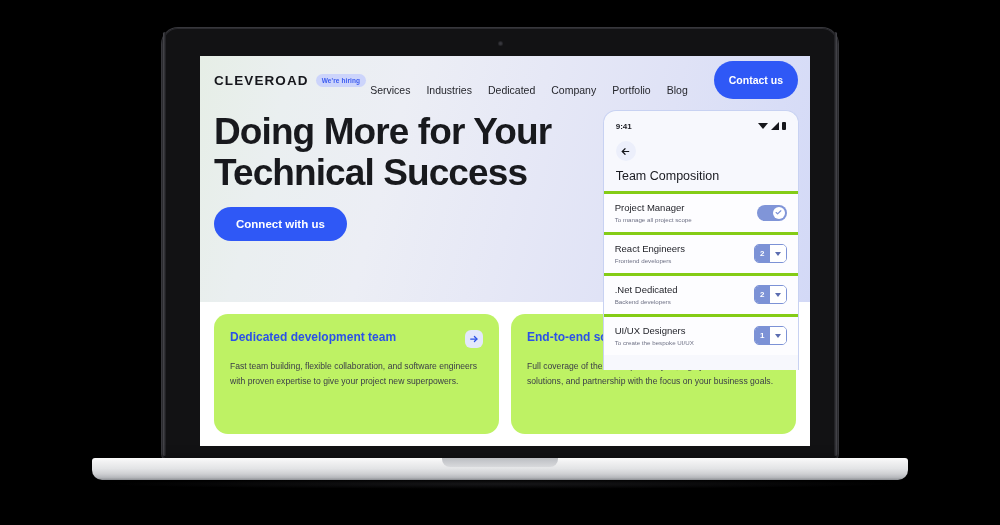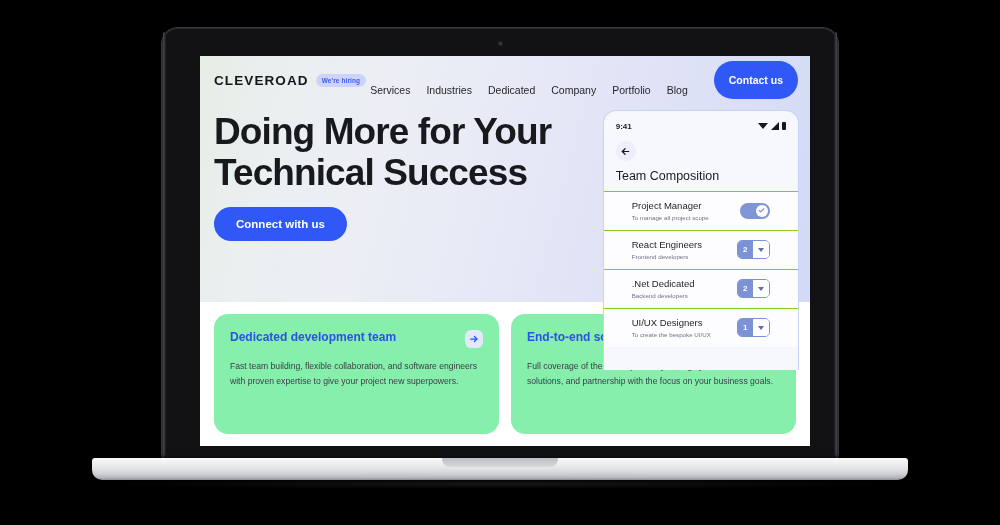--- a/index.html
+++ b/index.html
@@ -266,22 +266,22 @@
   .phone-title {
     padding: 6px 12px 8px 12px;
     font-size: 12.5px;
     font-weight: 500;
     color: #1a1b21;
   }
   .phone-list { background: #fdfdff; }
   .prow {
     display: flex;
     align-items: center;
-    padding: 8px 28px;
-    border-top: 1px solid #84cc16;
+    padding: 8px 11px;
+    border-top: 3px solid #84cc16;
   }
   .prow-text { flex: 1; min-width: 0; }
   .prow-title {
     font-size: 9.5px;
     color: #1d1e25;
     line-height: 1.25;
   }
   .prow-sub {
     font-size: 6.2px;
     color: #6e7185;
@@ -344,21 +344,21 @@
   .cards-section {
     background: #ffffff;
     padding: 12px 14px 0 14px;
     display: flex;
     gap: 12px;
     height: 132px;
     box-sizing: border-box;
   }
   .card {
     flex: 1;
-    background: #86efac;
+    background: #bef264;
     border-radius: 14px;
     padding: 16px 16px 14px 16px;
     box-sizing: border-box;
   }
   .card-head {
     display: flex;
     align-items: flex-start;
     gap: 8px;
   }
   .card-title {

